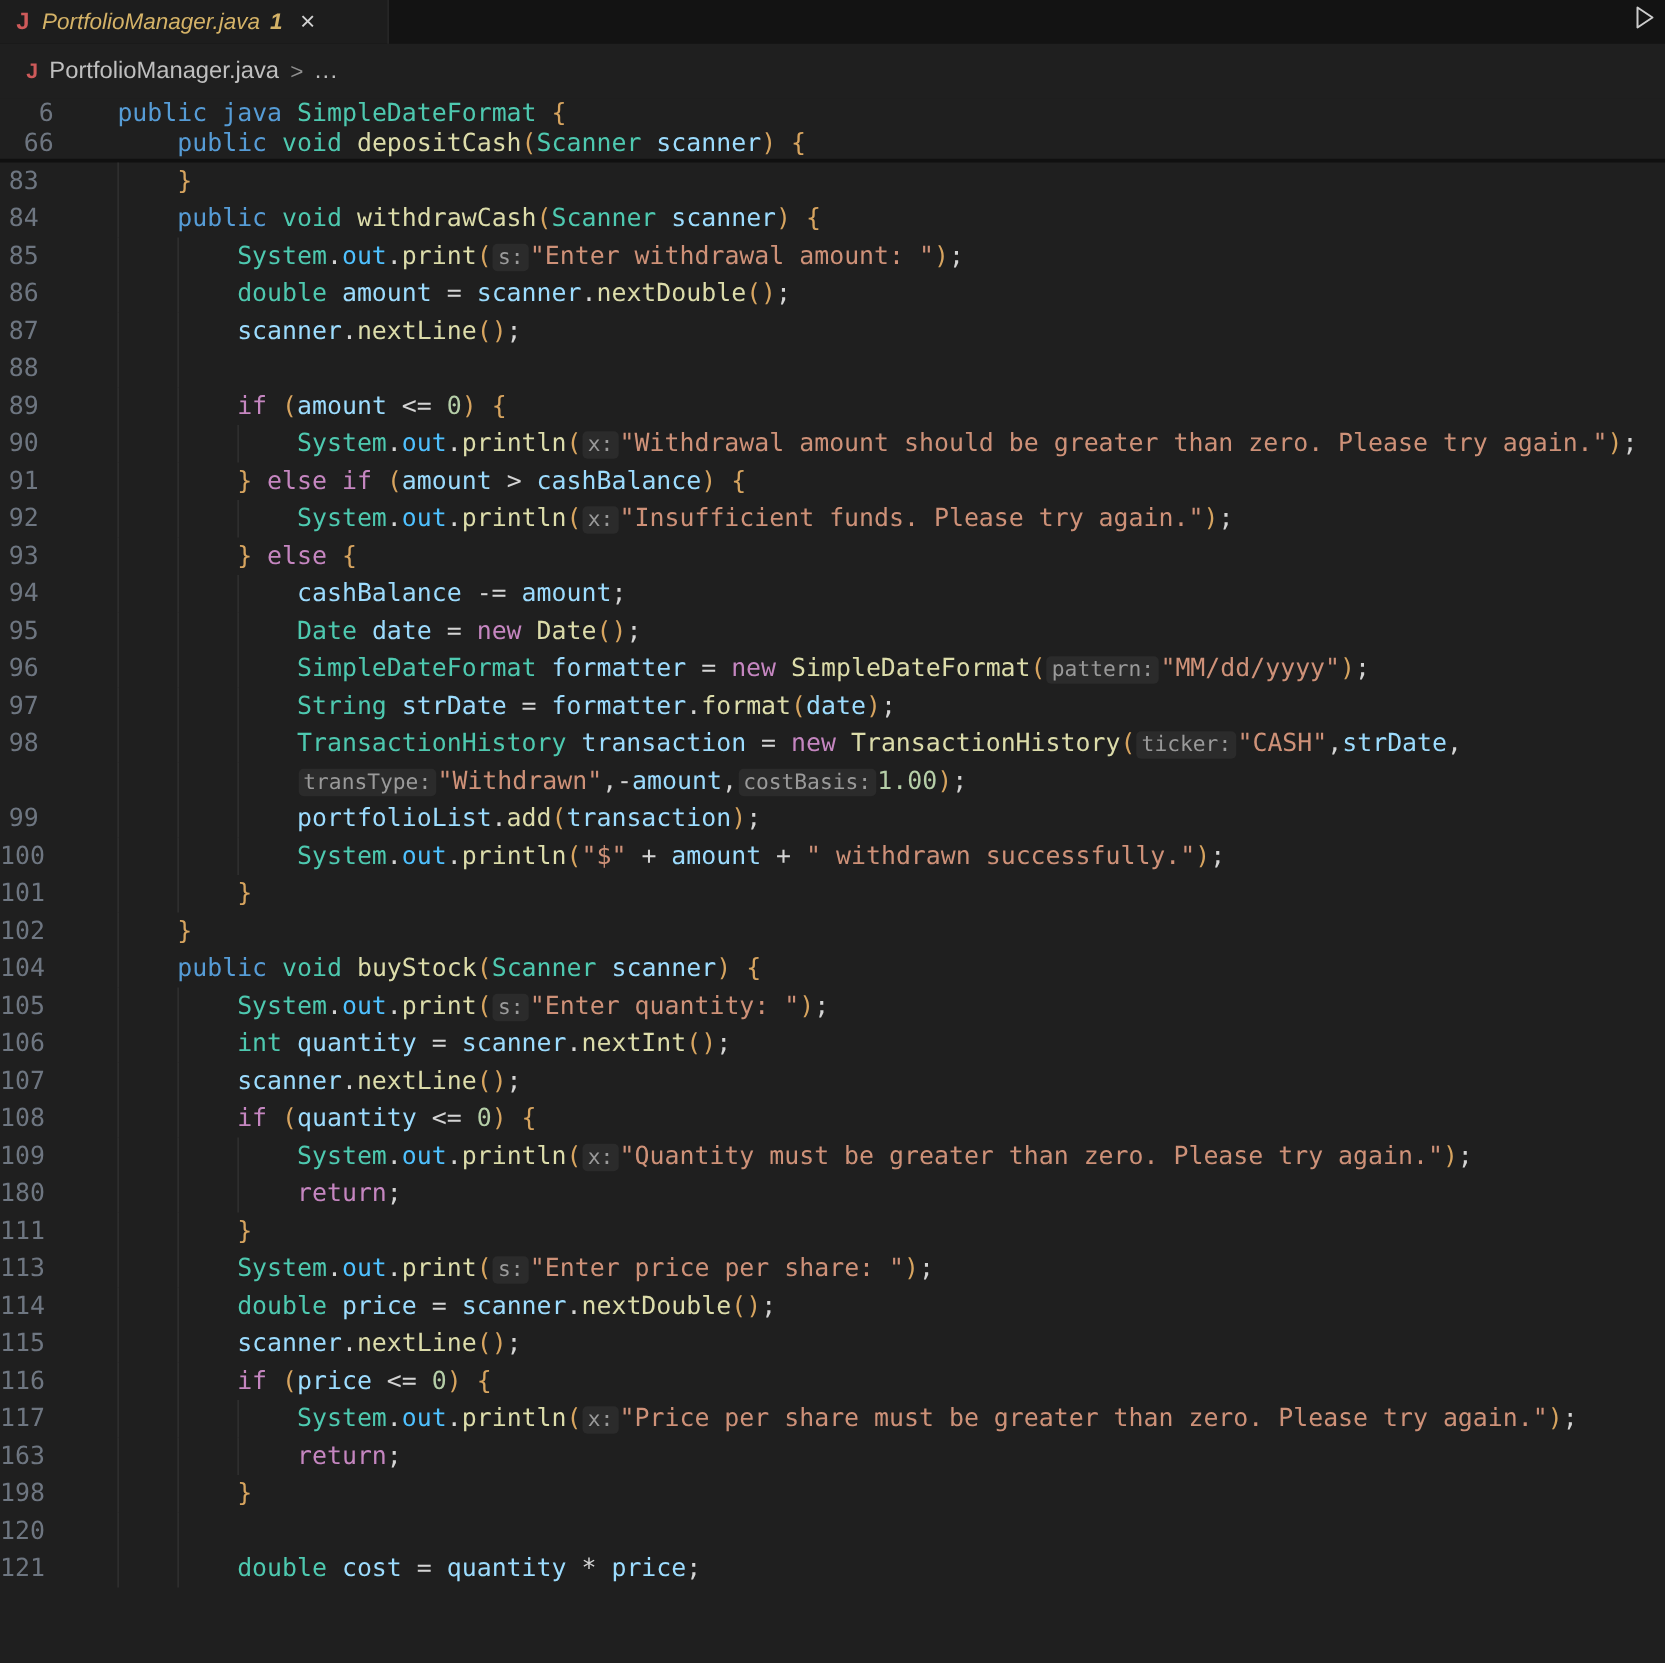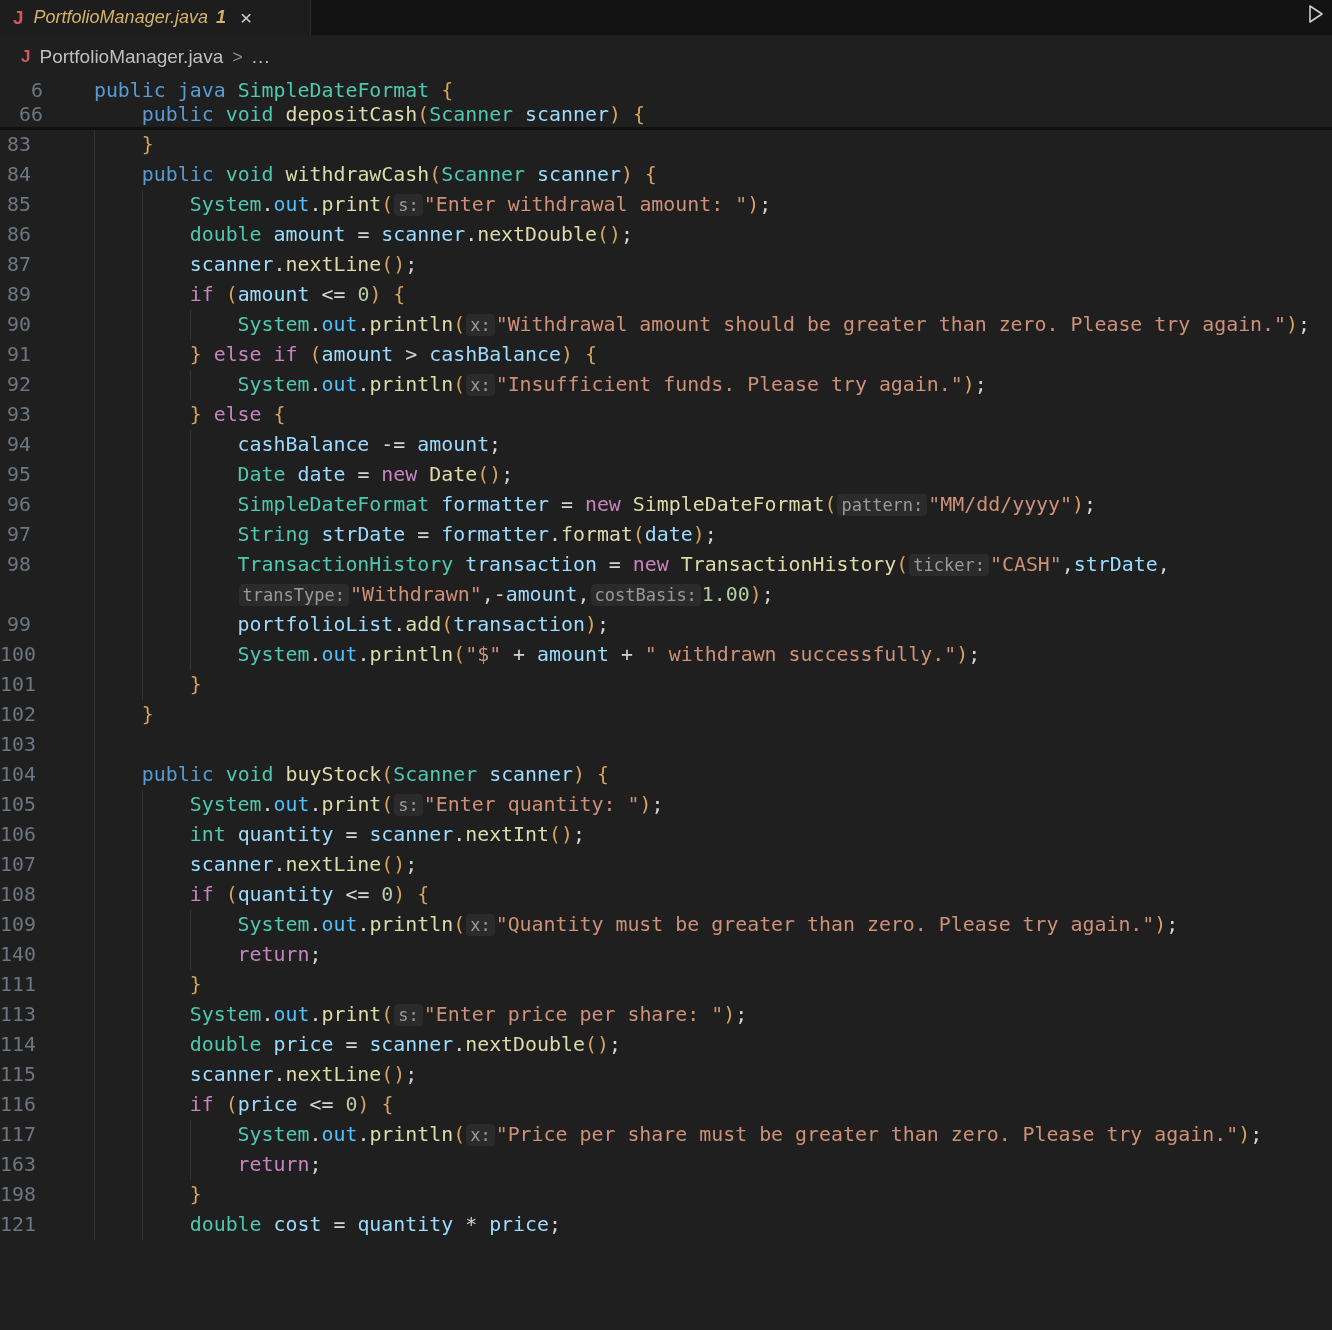--- a/index.html
+++ b/index.html
@@ -74,46 +74,47 @@
   <div class="sticky" id="sticky">
       <div class="row srow"><span class="num">6</span><span class="code">    <span class="tk-k">public</span><span class="tk-p"> </span><span class="tk-k">java</span><span class="tk-p"> </span><span class="tk-t">SimpleDateFormat</span><span class="tk-p"> </span><span class="tk-b">{</span></span></div>
       <div class="row srow"><span class="num">66</span><span class="code">        <span class="tk-k">public</span><span class="tk-p"> </span><span class="tk-t">void</span><span class="tk-p"> </span><span class="tk-m">depositCash</span><span class="tk-b">(</span><span class="tk-t">Scanner</span><span class="tk-p"> </span><span class="tk-v">scanner</span><span class="tk-b">)</span><span class="tk-p"> </span><span class="tk-b">{</span></span></div>
     </div>
   <div id="lines">
       <div class="row"><span class="guide" style="left: calc(4ch + 46px);"></span><span class="num">83</span><span class="code">        <span class="tk-b">}</span></span></div>
       <div class="row"><span class="guide" style="left: calc(4ch + 46px);"></span><span class="num">84</span><span class="code">        <span class="tk-k">public</span><span class="tk-p"> </span><span class="tk-t">void</span><span class="tk-p"> </span><span class="tk-m">withdrawCash</span><span class="tk-b">(</span><span class="tk-t">Scanner</span><span class="tk-p"> </span><span class="tk-v">scanner</span><span class="tk-b">)</span><span class="tk-p"> </span><span class="tk-b">{</span></span></div>
       <div class="row"><span class="guide" style="left: calc(4ch + 46px);"></span><span class="guide" style="left: calc(8ch + 46px);"></span><span class="num">85</span><span class="code">            <span class="tk-t">System</span><span class="tk-p">.</span><span class="tk-o">out</span><span class="tk-p">.</span><span class="tk-m">print</span><span class="tk-b">(</span><span class="tk-h">s:</span><span class="tk-s">"Enter withdrawal amount: "</span><span class="tk-b">)</span><span class="tk-p">;</span></span></div>
       <div class="row"><span class="guide" style="left: calc(4ch + 46px);"></span><span class="guide" style="left: calc(8ch + 46px);"></span><span class="num">86</span><span class="code">            <span class="tk-t">double</span><span class="tk-p"> </span><span class="tk-v">amount</span><span class="tk-p"> = </span><span class="tk-v">scanner</span><span class="tk-p">.</span><span class="tk-m">nextDouble</span><span class="tk-b">()</span><span class="tk-p">;</span></span></div>
       <div class="row"><span class="guide" style="left: calc(4ch + 46px);"></span><span class="guide" style="left: calc(8ch + 46px);"></span><span class="num">87</span><span class="code">            <span class="tk-v">scanner</span><span class="tk-p">.</span><span class="tk-m">nextLine</span><span class="tk-b">()</span><span class="tk-p">;</span></span></div>
+      <div class="row"><span class="guide" style="left: calc(4ch + 46px);"></span><span class="guide" style="left: calc(8ch + 46px);"></span><span class="num">88</span><span class="code"></span></div>
       <div class="row"><span class="guide" style="left: calc(4ch + 46px);"></span><span class="guide" style="left: calc(8ch + 46px);"></span><span class="num">89</span><span class="code">            <span class="tk-c">if</span><span class="tk-p"> </span><span class="tk-b">(</span><span class="tk-v">amount</span><span class="tk-p"> &lt;= </span><span class="tk-n">0</span><span class="tk-b">)</span><span class="tk-p"> </span><span class="tk-b">{</span></span></div>
       <div class="row"><span class="guide" style="left: calc(4ch + 46px);"></span><span class="guide" style="left: calc(8ch + 46px);"></span><span class="guide" style="left: calc(12ch + 46px);"></span><span class="num">90</span><span class="code">                <span class="tk-t">System</span><span class="tk-p">.</span><span class="tk-o">out</span><span class="tk-p">.</span><span class="tk-m">println</span><span class="tk-b">(</span><span class="tk-h">x:</span><span class="tk-s">"Withdrawal amount should be greater than zero. Please try again."</span><span class="tk-b">)</span><span class="tk-p">;</span></span></div>
       <div class="row"><span class="guide" style="left: calc(4ch + 46px);"></span><span class="guide" style="left: calc(8ch + 46px);"></span><span class="num">91</span><span class="code">            <span class="tk-b">}</span><span class="tk-p"> </span><span class="tk-c">else</span><span class="tk-p"> </span><span class="tk-c">if</span><span class="tk-p"> </span><span class="tk-b">(</span><span class="tk-v">amount</span><span class="tk-p"> &gt; </span><span class="tk-v">cashBalance</span><span class="tk-b">)</span><span class="tk-p"> </span><span class="tk-b">{</span></span></div>
       <div class="row"><span class="guide" style="left: calc(4ch + 46px);"></span><span class="guide" style="left: calc(8ch + 46px);"></span><span class="guide" style="left: calc(12ch + 46px);"></span><span class="num">92</span><span class="code">                <span class="tk-t">System</span><span class="tk-p">.</span><span class="tk-o">out</span><span class="tk-p">.</span><span class="tk-m">println</span><span class="tk-b">(</span><span class="tk-h">x:</span><span class="tk-s">"Insufficient funds. Please try again."</span><span class="tk-b">)</span><span class="tk-p">;</span></span></div>
       <div class="row"><span class="guide" style="left: calc(4ch + 46px);"></span><span class="guide" style="left: calc(8ch + 46px);"></span><span class="num">93</span><span class="code">            <span class="tk-b">}</span><span class="tk-p"> </span><span class="tk-c">else</span><span class="tk-p"> </span><span class="tk-b">{</span></span></div>
       <div class="row"><span class="guide" style="left: calc(4ch + 46px);"></span><span class="guide" style="left: calc(8ch + 46px);"></span><span class="guide" style="left: calc(12ch + 46px);"></span><span class="num">94</span><span class="code">                <span class="tk-v">cashBalance</span><span class="tk-p"> -= </span><span class="tk-v">amount</span><span class="tk-p">;</span></span></div>
       <div class="row"><span class="guide" style="left: calc(4ch + 46px);"></span><span class="guide" style="left: calc(8ch + 46px);"></span><span class="guide" style="left: calc(12ch + 46px);"></span><span class="num">95</span><span class="code">                <span class="tk-t">Date</span><span class="tk-p"> </span><span class="tk-v">date</span><span class="tk-p"> = </span><span class="tk-c">new</span><span class="tk-p"> </span><span class="tk-m">Date</span><span class="tk-b">()</span><span class="tk-p">;</span></span></div>
       <div class="row"><span class="guide" style="left: calc(4ch + 46px);"></span><span class="guide" style="left: calc(8ch + 46px);"></span><span class="guide" style="left: calc(12ch + 46px);"></span><span class="num">96</span><span class="code">                <span class="tk-t">SimpleDateFormat</span><span class="tk-p"> </span><span class="tk-v">formatter</span><span class="tk-p"> = </span><span class="tk-c">new</span><span class="tk-p"> </span><span class="tk-m">SimpleDateFormat</span><span class="tk-b">(</span><span class="tk-h">pattern:</span><span class="tk-s">"MM/dd/yyyy"</span><span class="tk-b">)</span><span class="tk-p">;</span></span></div>
       <div class="row"><span class="guide" style="left: calc(4ch + 46px);"></span><span class="guide" style="left: calc(8ch + 46px);"></span><span class="guide" style="left: calc(12ch + 46px);"></span><span class="num">97</span><span class="code">                <span class="tk-t">String</span><span class="tk-p"> </span><span class="tk-v">strDate</span><span class="tk-p"> = </span><span class="tk-v">formatter</span><span class="tk-p">.</span><span class="tk-m">format</span><span class="tk-b">(</span><span class="tk-v">date</span><span class="tk-b">)</span><span class="tk-p">;</span></span></div>
       <div class="row"><span class="guide" style="left: calc(4ch + 46px);"></span><span class="guide" style="left: calc(8ch + 46px);"></span><span class="guide" style="left: calc(12ch + 46px);"></span><span class="num">98</span><span class="code">                <span class="tk-t">TransactionHistory</span><span class="tk-p"> </span><span class="tk-v">transaction</span><span class="tk-p"> = </span><span class="tk-c">new</span><span class="tk-p"> </span><span class="tk-m">TransactionHistory</span><span class="tk-b">(</span><span class="tk-h">ticker:</span><span class="tk-s">"CASH"</span><span class="tk-p">,</span><span class="tk-v">strDate</span><span class="tk-p">,</span></span></div>
       <div class="row"><span class="guide" style="left: calc(4ch + 46px);"></span><span class="guide" style="left: calc(8ch + 46px);"></span><span class="guide" style="left: calc(12ch + 46px);"></span><span class="num"></span><span class="code">                <span class="tk-h">transType:</span><span class="tk-s">"Withdrawn"</span><span class="tk-p">,-</span><span class="tk-v">amount</span><span class="tk-p">,</span><span class="tk-h">costBasis:</span><span class="tk-n">1.00</span><span class="tk-b">)</span><span class="tk-p">;</span></span></div>
       <div class="row"><span class="guide" style="left: calc(4ch + 46px);"></span><span class="guide" style="left: calc(8ch + 46px);"></span><span class="guide" style="left: calc(12ch + 46px);"></span><span class="num">99</span><span class="code">                <span class="tk-v">portfolioList</span><span class="tk-p">.</span><span class="tk-m">add</span><span class="tk-b">(</span><span class="tk-v">transaction</span><span class="tk-b">)</span><span class="tk-p">;</span></span></div>
       <div class="row"><span class="guide" style="left: calc(4ch + 46px);"></span><span class="guide" style="left: calc(8ch + 46px);"></span><span class="guide" style="left: calc(12ch + 46px);"></span><span class="num">100</span><span class="code">                <span class="tk-t">System</span><span class="tk-p">.</span><span class="tk-o">out</span><span class="tk-p">.</span><span class="tk-m">println</span><span class="tk-b">(</span><span class="tk-s">"$"</span><span class="tk-p"> + </span><span class="tk-v">amount</span><span class="tk-p"> + </span><span class="tk-s">" withdrawn successfully."</span><span class="tk-b">)</span><span class="tk-p">;</span></span></div>
       <div class="row"><span class="guide" style="left: calc(4ch + 46px);"></span><span class="guide" style="left: calc(8ch + 46px);"></span><span class="num">101</span><span class="code">            <span class="tk-b">}</span></span></div>
       <div class="row"><span class="guide" style="left: calc(4ch + 46px);"></span><span class="num">102</span><span class="code">        <span class="tk-b">}</span></span></div>
-      <div class="row"><span class="guide" style="left: calc(4ch + 46px);"></span><span class="num">103</span><span class="code"></span></div>
       <div class="row"><span class="guide" style="left: calc(4ch + 46px);"></span><span class="num">104</span><span class="code">        <span class="tk-k">public</span><span class="tk-p"> </span><span class="tk-t">void</span><span class="tk-p"> </span><span class="tk-m">buyStock</span><span class="tk-b">(</span><span class="tk-t">Scanner</span><span class="tk-p"> </span><span class="tk-v">scanner</span><span class="tk-b">)</span><span class="tk-p"> </span><span class="tk-b">{</span></span></div>
       <div class="row"><span class="guide" style="left: calc(4ch + 46px);"></span><span class="guide" style="left: calc(8ch + 46px);"></span><span class="num">105</span><span class="code">            <span class="tk-t">System</span><span class="tk-p">.</span><span class="tk-o">out</span><span class="tk-p">.</span><span class="tk-m">print</span><span class="tk-b">(</span><span class="tk-h">s:</span><span class="tk-s">"Enter quantity: "</span><span class="tk-b">)</span><span class="tk-p">;</span></span></div>
       <div class="row"><span class="guide" style="left: calc(4ch + 46px);"></span><span class="guide" style="left: calc(8ch + 46px);"></span><span class="num">106</span><span class="code">            <span class="tk-t">int</span><span class="tk-p"> </span><span class="tk-v">quantity</span><span class="tk-p"> = </span><span class="tk-v">scanner</span><span class="tk-p">.</span><span class="tk-m">nextInt</span><span class="tk-b">()</span><span class="tk-p">;</span></span></div>
       <div class="row"><span class="guide" style="left: calc(4ch + 46px);"></span><span class="guide" style="left: calc(8ch + 46px);"></span><span class="num">107</span><span class="code">            <span class="tk-v">scanner</span><span class="tk-p">.</span><span class="tk-m">nextLine</span><span class="tk-b">()</span><span class="tk-p">;</span></span></div>
       <div class="row"><span class="guide" style="left: calc(4ch + 46px);"></span><span class="guide" style="left: calc(8ch + 46px);"></span><span class="num">108</span><span class="code">            <span class="tk-c">if</span><span class="tk-p"> </span><span class="tk-b">(</span><span class="tk-v">quantity</span><span class="tk-p"> &lt;= </span><span class="tk-n">0</span><span class="tk-b">)</span><span class="tk-p"> </span><span class="tk-b">{</span></span></div>
       <div class="row"><span class="guide" style="left: calc(4ch + 46px);"></span><span class="guide" style="left: calc(8ch + 46px);"></span><span class="guide" style="left: calc(12ch + 46px);"></span><span class="num">109</span><span class="code">                <span class="tk-t">System</span><span class="tk-p">.</span><span class="tk-o">out</span><span class="tk-p">.</span><span class="tk-m">println</span><span class="tk-b">(</span><span class="tk-h">x:</span><span class="tk-s">"Quantity must be greater than zero. Please try again."</span><span class="tk-b">)</span><span class="tk-p">;</span></span></div>
-      <div class="row"><span class="guide" style="left: calc(4ch + 46px);"></span><span class="guide" style="left: calc(8ch + 46px);"></span><span class="guide" style="left: calc(12ch + 46px);"></span><span class="num">140</span><span class="code">                <span class="tk-c">return</span><span class="tk-p">;</span></span></div>
+      <div class="row"><span class="guide" style="left: calc(4ch + 46px);"></span><span class="guide" style="left: calc(8ch + 46px);"></span><span class="guide" style="left: calc(12ch + 46px);"></span><span class="num">180</span><span class="code">                <span class="tk-c">return</span><span class="tk-p">;</span></span></div>
       <div class="row"><span class="guide" style="left: calc(4ch + 46px);"></span><span class="guide" style="left: calc(8ch + 46px);"></span><span class="num">111</span><span class="code">            <span class="tk-b">}</span></span></div>
       <div class="row"><span class="guide" style="left: calc(4ch + 46px);"></span><span class="guide" style="left: calc(8ch + 46px);"></span><span class="num">113</span><span class="code">            <span class="tk-t">System</span><span class="tk-p">.</span><span class="tk-o">out</span><span class="tk-p">.</span><span class="tk-m">print</span><span class="tk-b">(</span><span class="tk-h">s:</span><span class="tk-s">"Enter price per share: "</span><span class="tk-b">)</span><span class="tk-p">;</span></span></div>
       <div class="row"><span class="guide" style="left: calc(4ch + 46px);"></span><span class="guide" style="left: calc(8ch + 46px);"></span><span class="num">114</span><span class="code">            <span class="tk-t">double</span><span class="tk-p"> </span><span class="tk-v">price</span><span class="tk-p"> = </span><span class="tk-v">scanner</span><span class="tk-p">.</span><span class="tk-m">nextDouble</span><span class="tk-b">()</span><span class="tk-p">;</span></span></div>
       <div class="row"><span class="guide" style="left: calc(4ch + 46px);"></span><span class="guide" style="left: calc(8ch + 46px);"></span><span class="num">115</span><span class="code">            <span class="tk-v">scanner</span><span class="tk-p">.</span><span class="tk-m">nextLine</span><span class="tk-b">()</span><span class="tk-p">;</span></span></div>
       <div class="row"><span class="guide" style="left: calc(4ch + 46px);"></span><span class="guide" style="left: calc(8ch + 46px);"></span><span class="num">116</span><span class="code">            <span class="tk-c">if</span><span class="tk-p"> </span><span class="tk-b">(</span><span class="tk-v">price</span><span class="tk-p"> &lt;= </span><span class="tk-n">0</span><span class="tk-b">)</span><span class="tk-p"> </span><span class="tk-b">{</span></span></div>
       <div class="row"><span class="guide" style="left: calc(4ch + 46px);"></span><span class="guide" style="left: calc(8ch + 46px);"></span><span class="guide" style="left: calc(12ch + 46px);"></span><span class="num">117</span><span class="code">                <span class="tk-t">System</span><span class="tk-p">.</span><span class="tk-o">out</span><span class="tk-p">.</span><span class="tk-m">println</span><span class="tk-b">(</span><span class="tk-h">x:</span><span class="tk-s">"Price per share must be greater than zero. Please try again."</span><span class="tk-b">)</span><span class="tk-p">;</span></span></div>
       <div class="row"><span class="guide" style="left: calc(4ch + 46px);"></span><span class="guide" style="left: calc(8ch + 46px);"></span><span class="guide" style="left: calc(12ch + 46px);"></span><span class="num">163</span><span class="code">                <span class="tk-c">return</span><span class="tk-p">;</span></span></div>
       <div class="row"><span class="guide" style="left: calc(4ch + 46px);"></span><span class="guide" style="left: calc(8ch + 46px);"></span><span class="num">198</span><span class="code">            <span class="tk-b">}</span></span></div>
+      <div class="row"><span class="guide" style="left: calc(4ch + 46px);"></span><span class="guide" style="left: calc(8ch + 46px);"></span><span class="num">120</span><span class="code"></span></div>
       <div class="row"><span class="guide" style="left: calc(4ch + 46px);"></span><span class="guide" style="left: calc(8ch + 46px);"></span><span class="num">121</span><span class="code">            <span class="tk-t">double</span><span class="tk-p"> </span><span class="tk-v">cost</span><span class="tk-p"> = </span><span class="tk-v">quantity</span><span class="tk-p"> * </span><span class="tk-v">price</span><span class="tk-p">;</span></span></div>
     </div>
 </div>
 
 </body></html>

